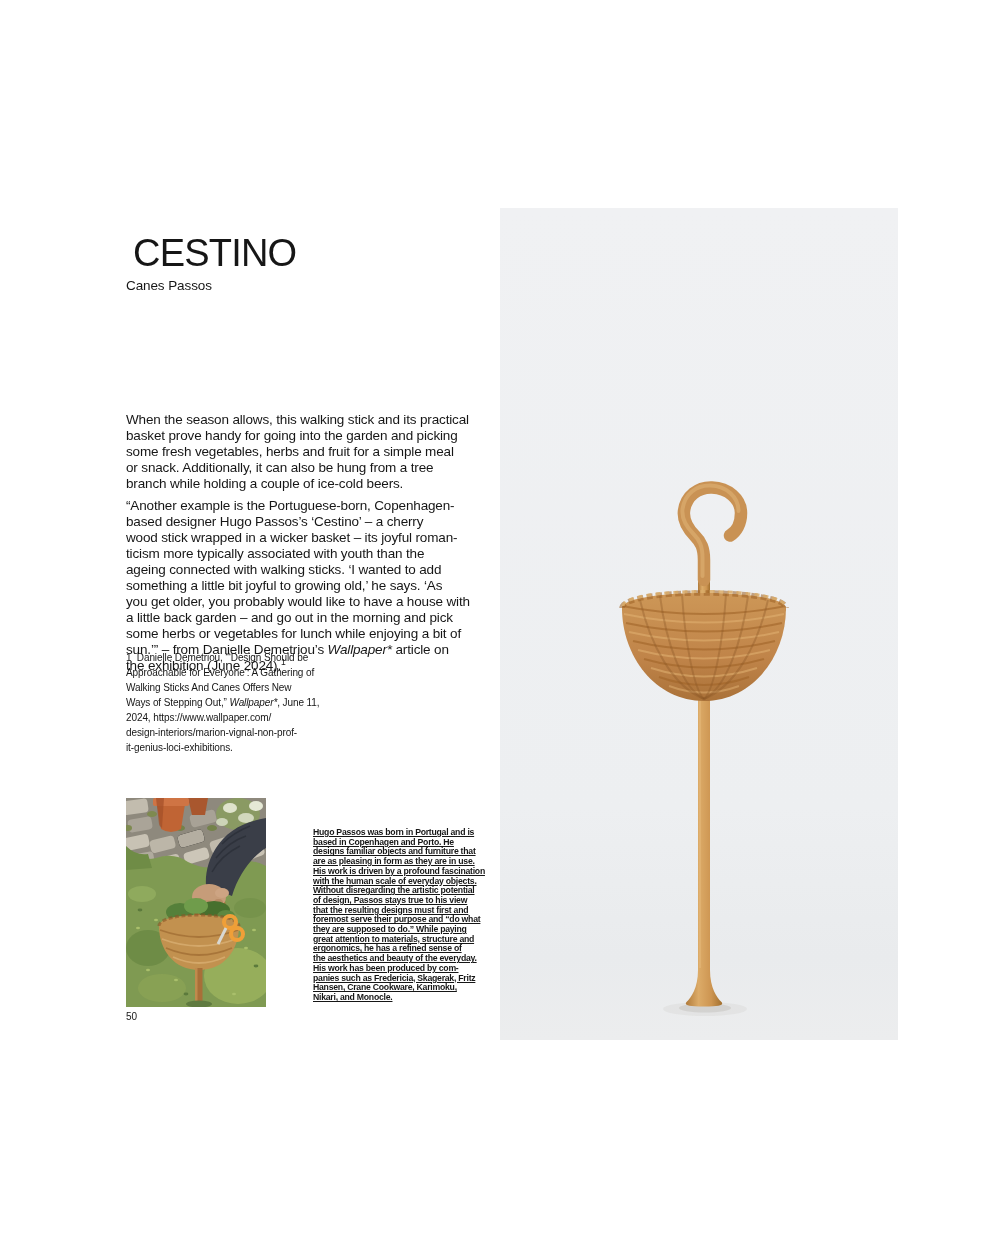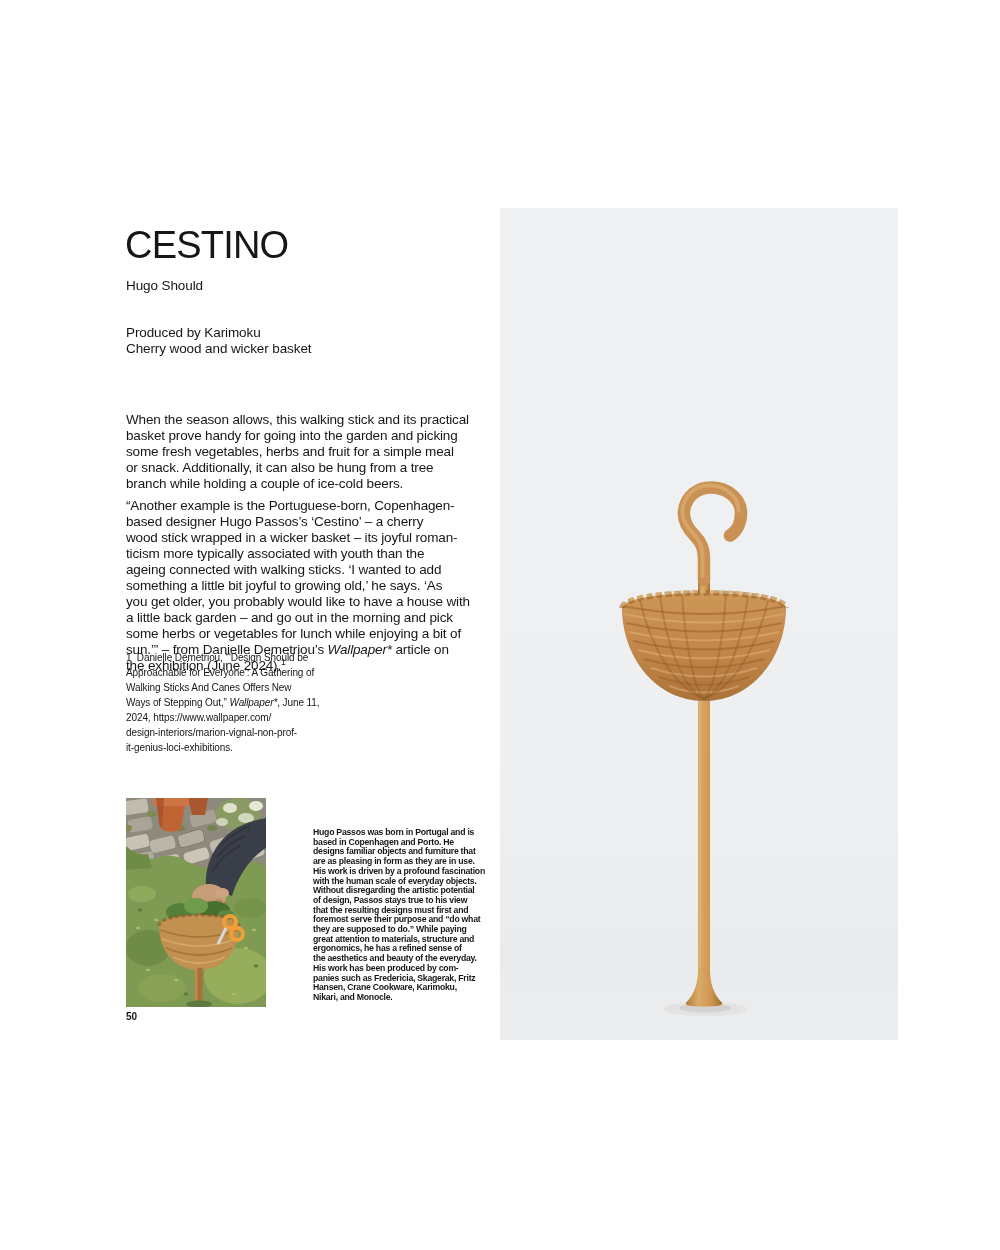--- a/index.html
+++ b/index.html
@@ -1,32 +1,32 @@
 <!DOCTYPE html>
 <html><head>
 <meta charset="utf-8">
 <style>
   html,body{margin:0;padding:0;background:#ffffff;}
   .page{
     position:relative;width:1000px;height:1250px;background:#ffffff;
     font-family:"Liberation Sans",sans-serif;color:#161616;overflow:hidden;
   }
   .abs{position:absolute;}
-  .title{left:125px;top:224px;margin:0;font-size:38px;font-weight:400;letter-spacing:-0.8px;}
+  .title{left:125px;top:224px;margin:8px;font-size:38px;font-weight:400;letter-spacing:-0.8px;}
   .designer{left:126px;top:278px;font-size:13.5px;letter-spacing:-0.1px;}
   .credits{left:126px;top:325px;font-size:13.5px;line-height:16px;letter-spacing:-0.1px;white-space:pre-wrap;}
   .body-text{font-size:13.5px;line-height:16px;letter-spacing:-0.15px;white-space:pre-wrap;width:440px;margin-top:40px;}
   .intro{left:126px;top:372px;}
   .quote{left:126px;top:458px;}
   .quote sup{font-size:8.5px;line-height:0;}
   .footnote{left:126px;top:650px;font-size:10px;line-height:15px;letter-spacing:-0.1px;white-space:pre-wrap;width:260px;}
   .garden-photo{left:126px;top:798px;width:140px;height:209px;}
   .garden-photo svg{display:block;}
-  .bio{left:313px;top:828px;font-size:8.7px;font-weight:700;line-height:9.7px;letter-spacing:-0.25px;white-space:pre;}
-  .page-number{left:126px;top:1011px;font-size:10px;font-weight:700;}
+  .bio{left:313px;top:828px;font-size:8.7px;font-weight:700;line-height:9.7px;letter-spacing:-0.25px;white-space:pre;text-decoration:underline;}
+  .page-number{left:126px;top:1011px;font-size:10px;font-weight:400;}
   .main-photo{left:500px;top:208px;width:398px;height:832px;}
   .main-photo svg{display:block;}
   i{}
 </style>
 </head>
 <body>
 
 <div class="page">
 
   <div class="abs main-photo">
@@ -94,23 +94,21 @@
       </g>
 
       <g>
         <path d="M204,372 L204,352 C204,340 201,334 195,328 C187,320 183,312 184,303 C186,288 198,279 212,279.5 C228,280 241,291 241,305 C241,316 236,324 230,327.5" fill="none" stroke="#c99254" stroke-width="12.5" stroke-linecap="round"></path>
         <path d="M204,370 L204,352 C204,340 201,334 195,328 C187,320 183,312 184,303 C186,288 198,279 212,279.5 C228,280 240,291 240,305" fill="none" stroke="#e0b476" stroke-width="4" stroke-linecap="round" opacity="0.55" transform="translate(-1.5,-2)"></path>
       </g>
     </svg>
   </div>
 
   <h1 class="abs title">CESTINO</h1>
-  <div class="abs designer">Hugo Should</div>
-  <div class="abs credits">Produced by Karimoku
-Cherry wood and wicker basket</div>
+  <div class="abs designer">Canes Passos</div>
 
   <p class="abs body-text intro">When the season allows, this walking stick and its practical
 basket prove handy for going into the garden and picking
 some fresh vegetables, herbs and fruit for a simple meal
 or snack. Additionally, it can also be hung from a tree
 branch while holding a couple of ice-cold beers.</p>
 
   <p class="abs body-text quote"><span>“Another example is the Portuguese-born, Copenhagen-
 based designer Hugo Passos’s ‘Cestino’ – a cherry
 wood stick wrapped in a wicker basket – its joyful roman-

